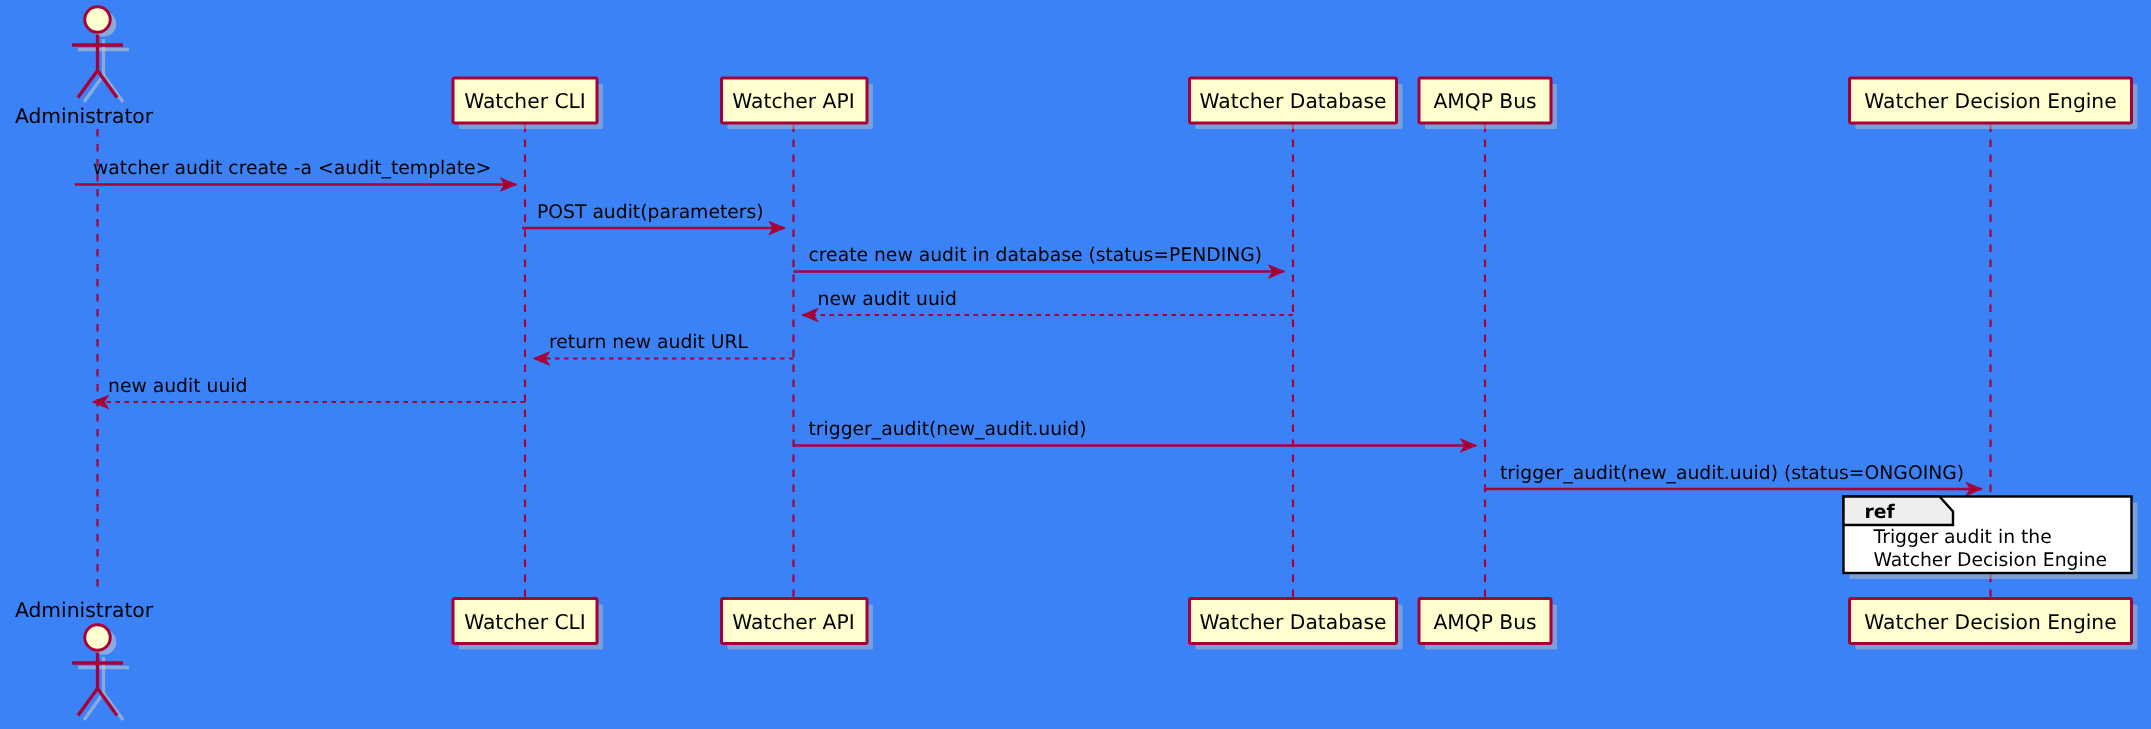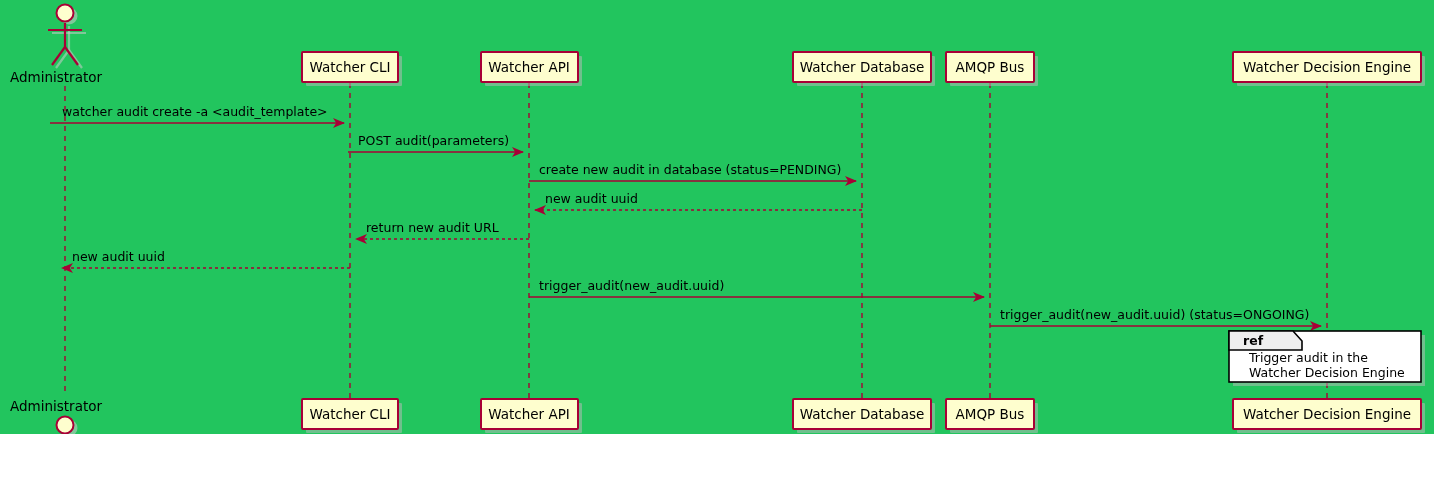--- a/index.html
+++ b/index.html
@@ -6,23 +6,23 @@
     margin: 0;
     padding: 0;
     background: #FFFFFF;
   }
   body {
     font-family: "DejaVu Sans", "Liberation Sans", sans-serif;
   }
   #diagram-root {
     position: relative;
     width: 1434px;
-    height: 434px;
+    height: 486px;
     overflow: hidden;
-    background: #22c55e;
+    background: #3b82f6;
   }
   #diagram-svg {
     position: absolute;
     left: 0;
     top: 0;
   }
   .participant-label,
   .actor-label,
   .message-label,
   .ref-label,

